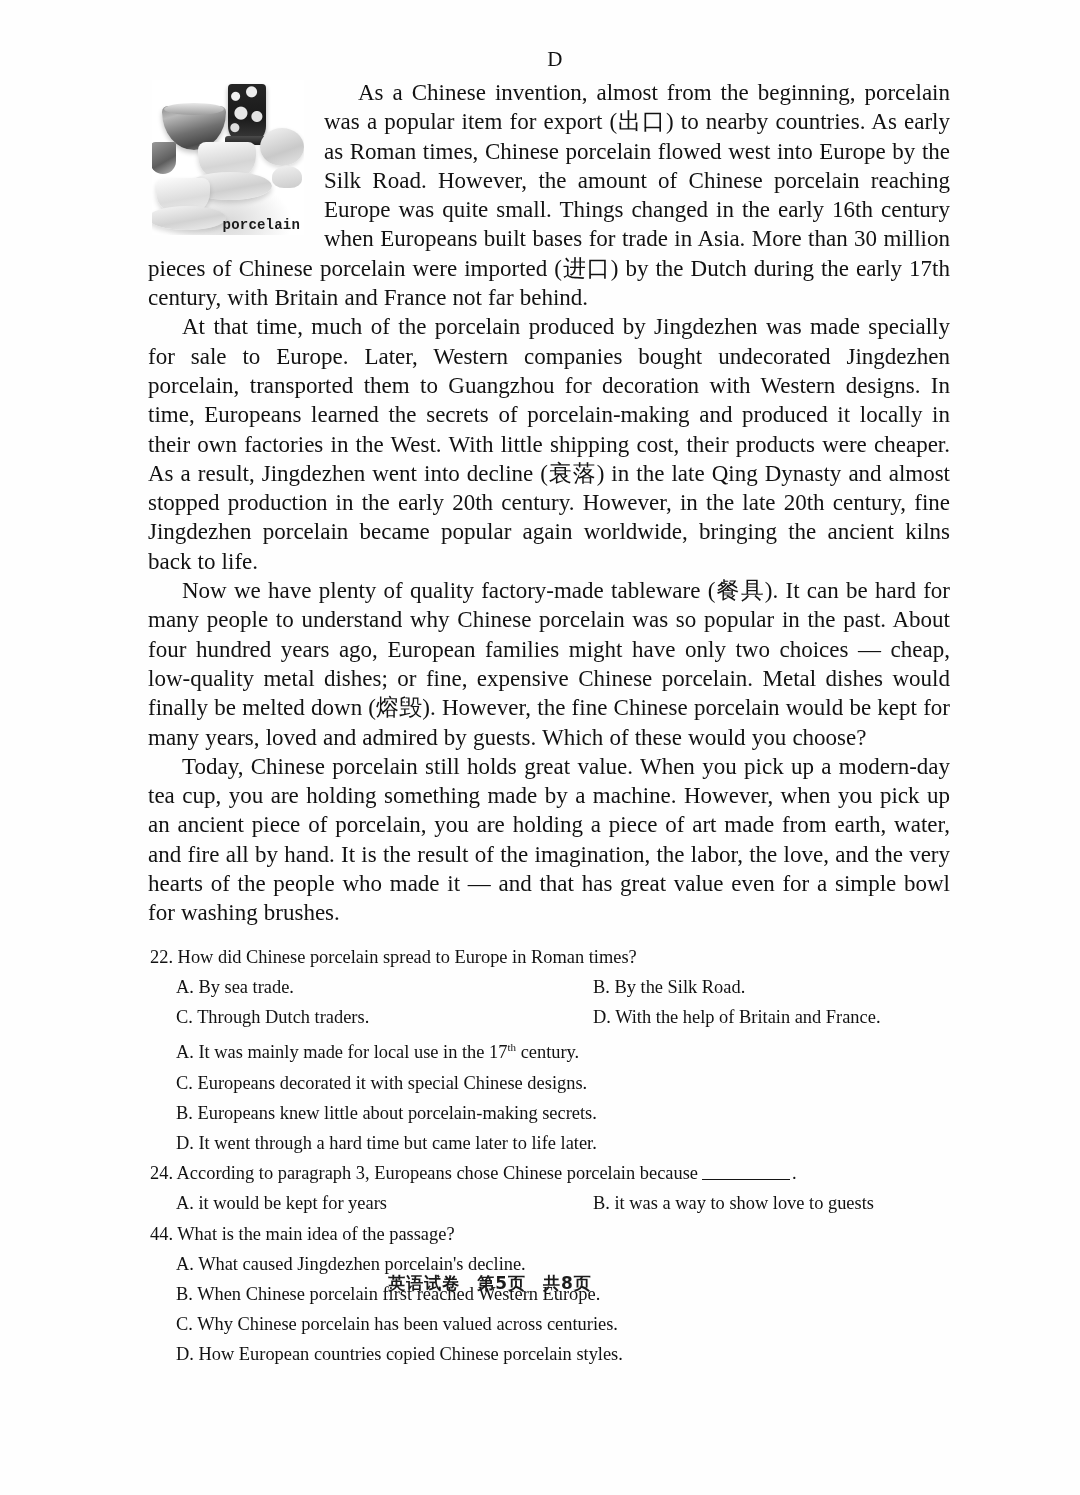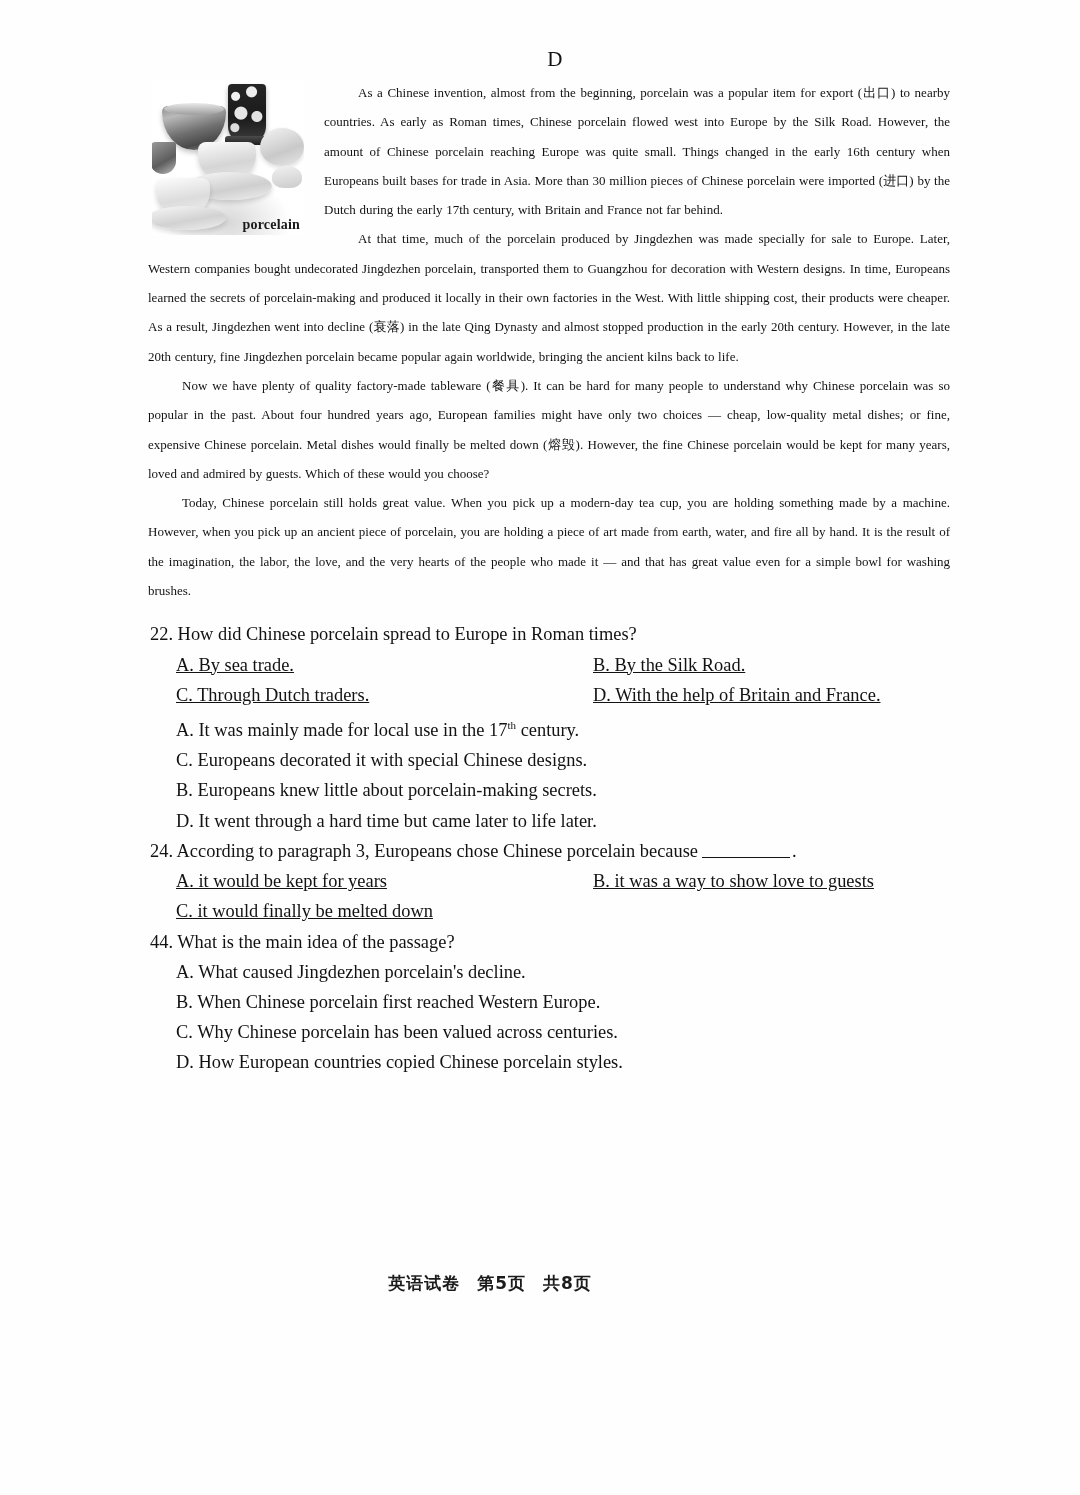--- a/index.html
+++ b/index.html
@@ -151,31 +151,31 @@
     position: absolute;
     left: 120px; top: 86px;
     width: 30px; height: 22px;
     border-radius: 50% 50% 40% 40%;
     background: linear-gradient(170deg, #f1f1f1, #cbcbcb);
   }
   .figure-caption {
     position: absolute;
     right: 4px;
     bottom: 2px;
-    font-family: Liberation Serif, serif;
+    font-family: Liberation Mono, monospace;
     font-weight: bold;
     font-size: 14px;
     color: #1a1a1a;
     letter-spacing: 0.2px;
   }
 
   
   p.para {
     margin: 0 12px 0 0;
-    font-size: 13px;
+    font-size: 23px;
     line-height: 29.3px;
     text-align: justify;
     text-justify: inter-word;
     text-indent: 34px;
     word-spacing: 0.4px;
   }
   p.para.p1 { text-indent: 34px; }
   p.para + p.para { margin-top: 0px; }
 
   
@@ -200,21 +200,20 @@
     display: flex;
     flex-wrap: wrap;
     padding-left: 28px;
   }
   .opts-2col .opt {
     width: 50%;
     box-sizing: border-box;
     font-size: 18.4px;
     line-height: 30.2px;
     white-space: nowrap;
-    text-decoration: underline;
   }
   .opts-2col .opt:nth-child(even) { padding-left: 24px; }
   .opts-1col { padding-left: 28px; }
   .opts-1col .opt {
     font-size: 18.4px;
     line-height: 30.2px;
     white-space: nowrap;
   }
   sup { font-size: 11px; vertical-align: super; }
 
@@ -290,21 +289,20 @@
       </div>
 
       <div class="q-block">
         <div class="q-stem">
           <span>24.</span>
           <span>According to paragraph 3, Europeans chose Chinese porcelain because</span><span class="blank-line"></span><span>.</span>
         </div>
         <div class="opts-2col">
           <div class="opt">A. it would be kept for years</div>
           <div class="opt">B. it was a way to show love to guests</div>
-          <div class="opt">C. it would finally be melted down</div>
         </div>
       </div>
 
       <div class="q-block">
         <div class="q-stem">
           <span>44.</span>
           <span>What is the main idea of the passage?</span>
         </div>
         <div class="opts-1col">
           <div class="opt">A. What caused Jingdezhen porcelain's decline.</div>

